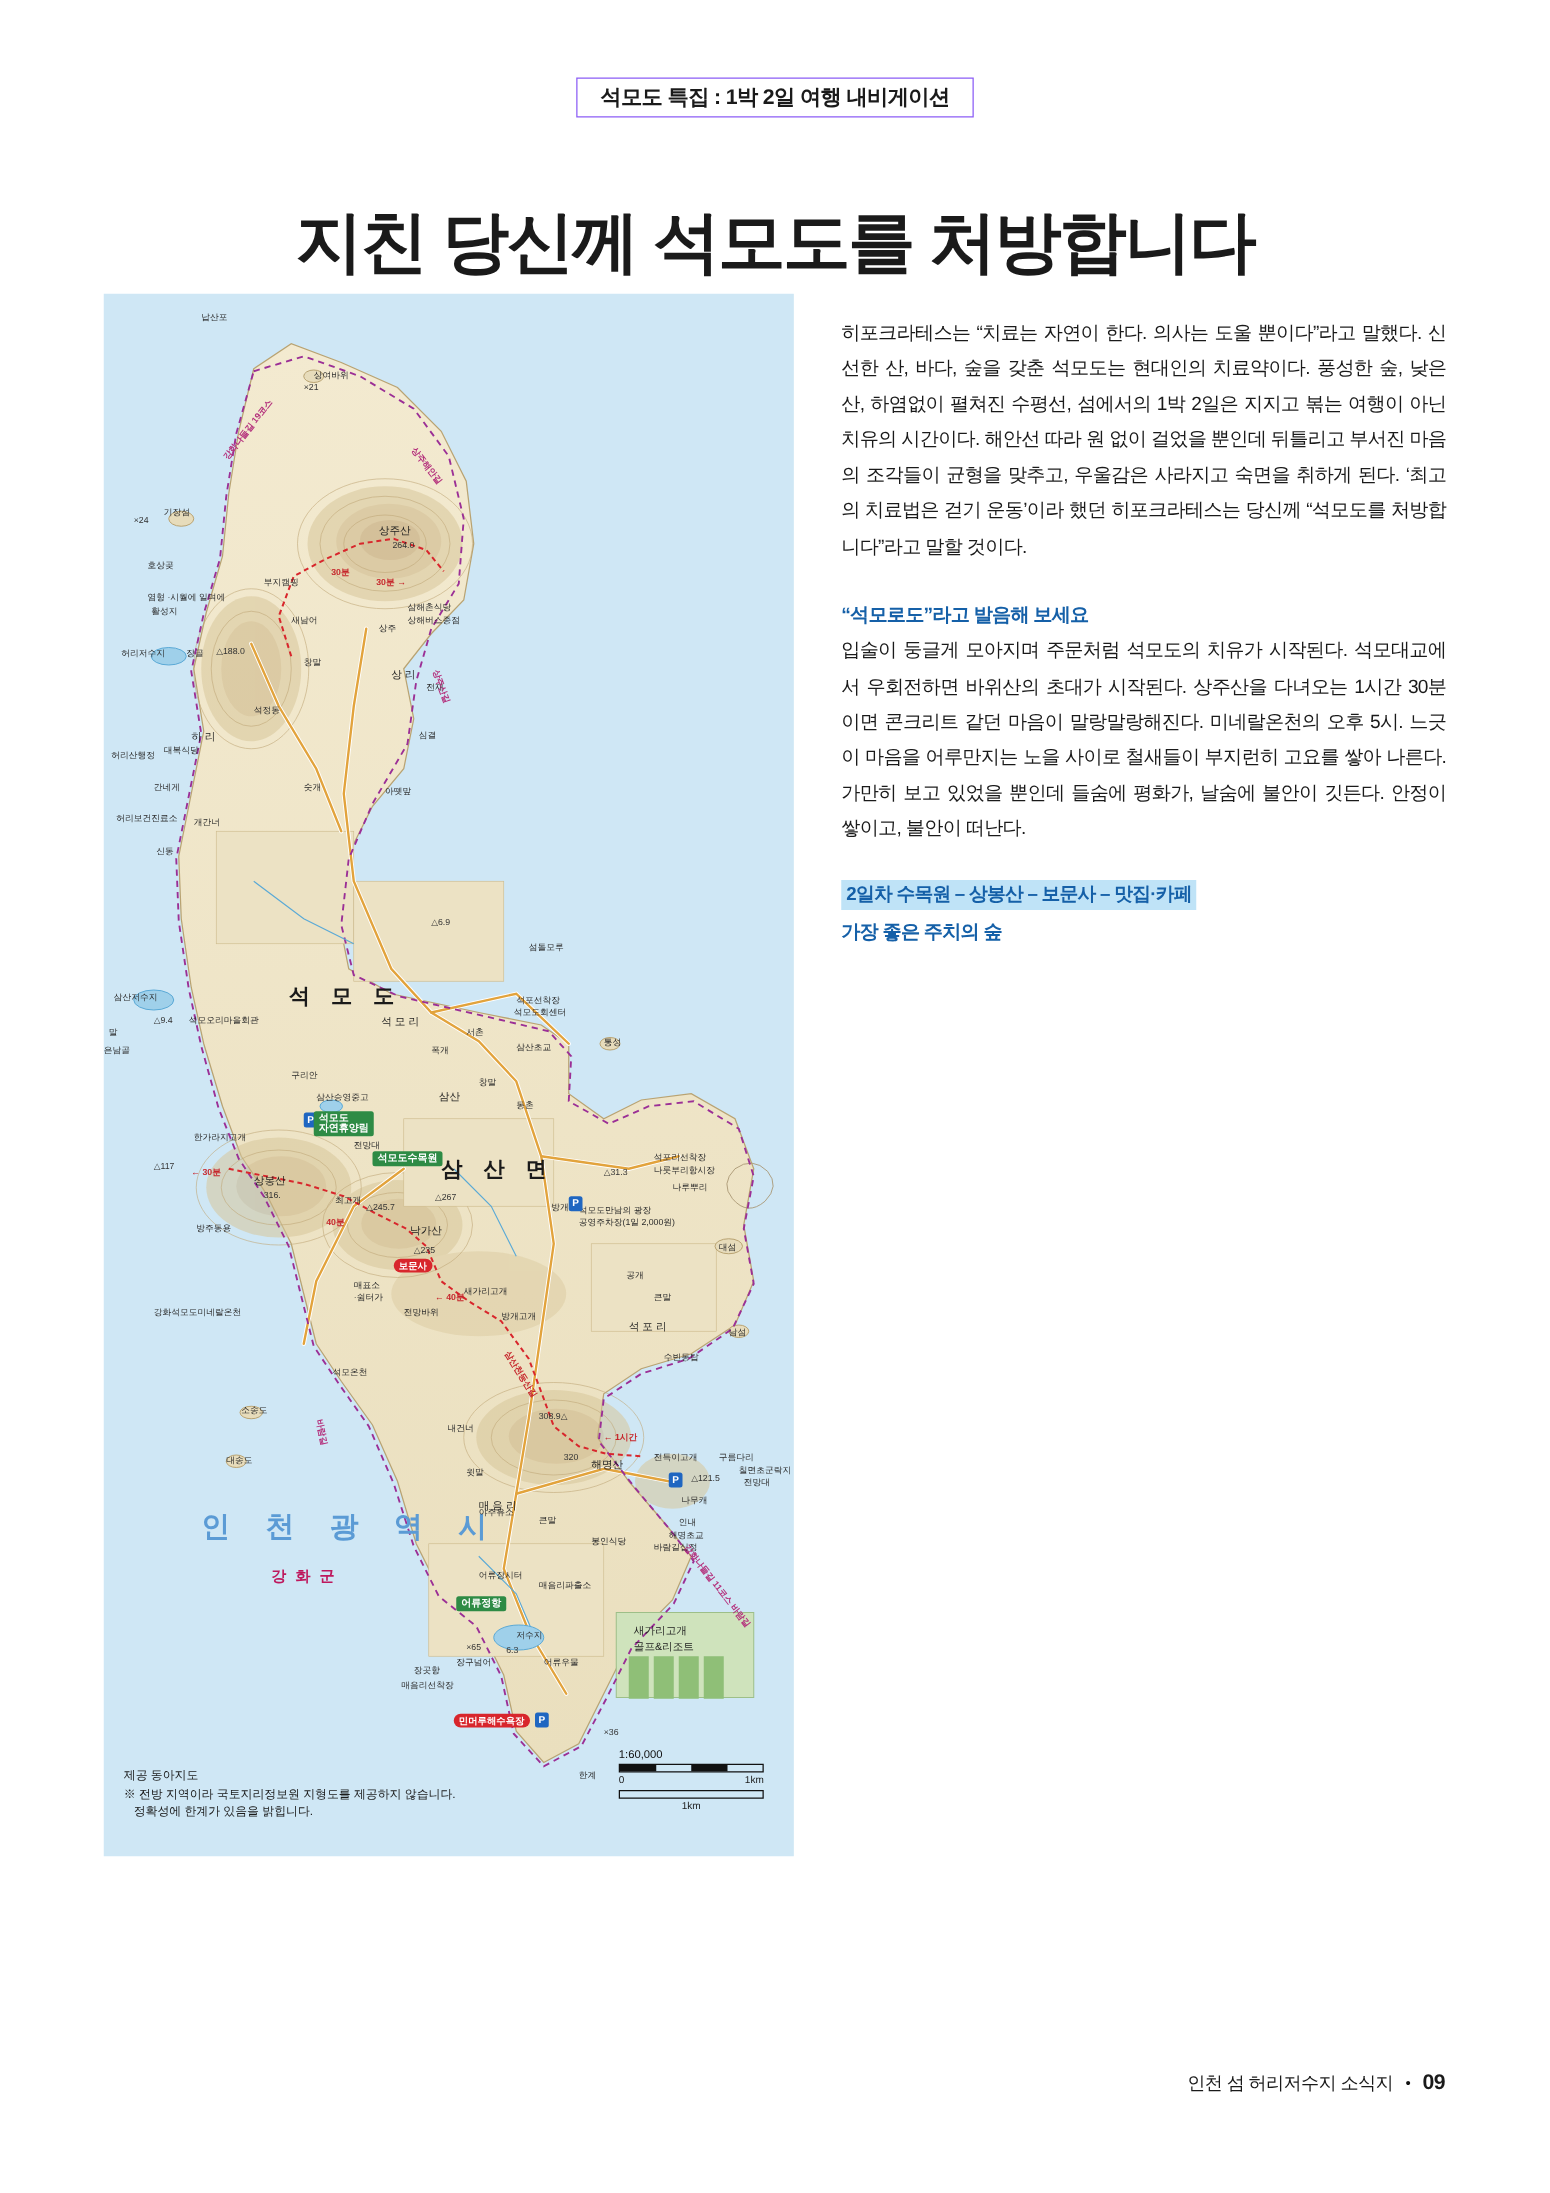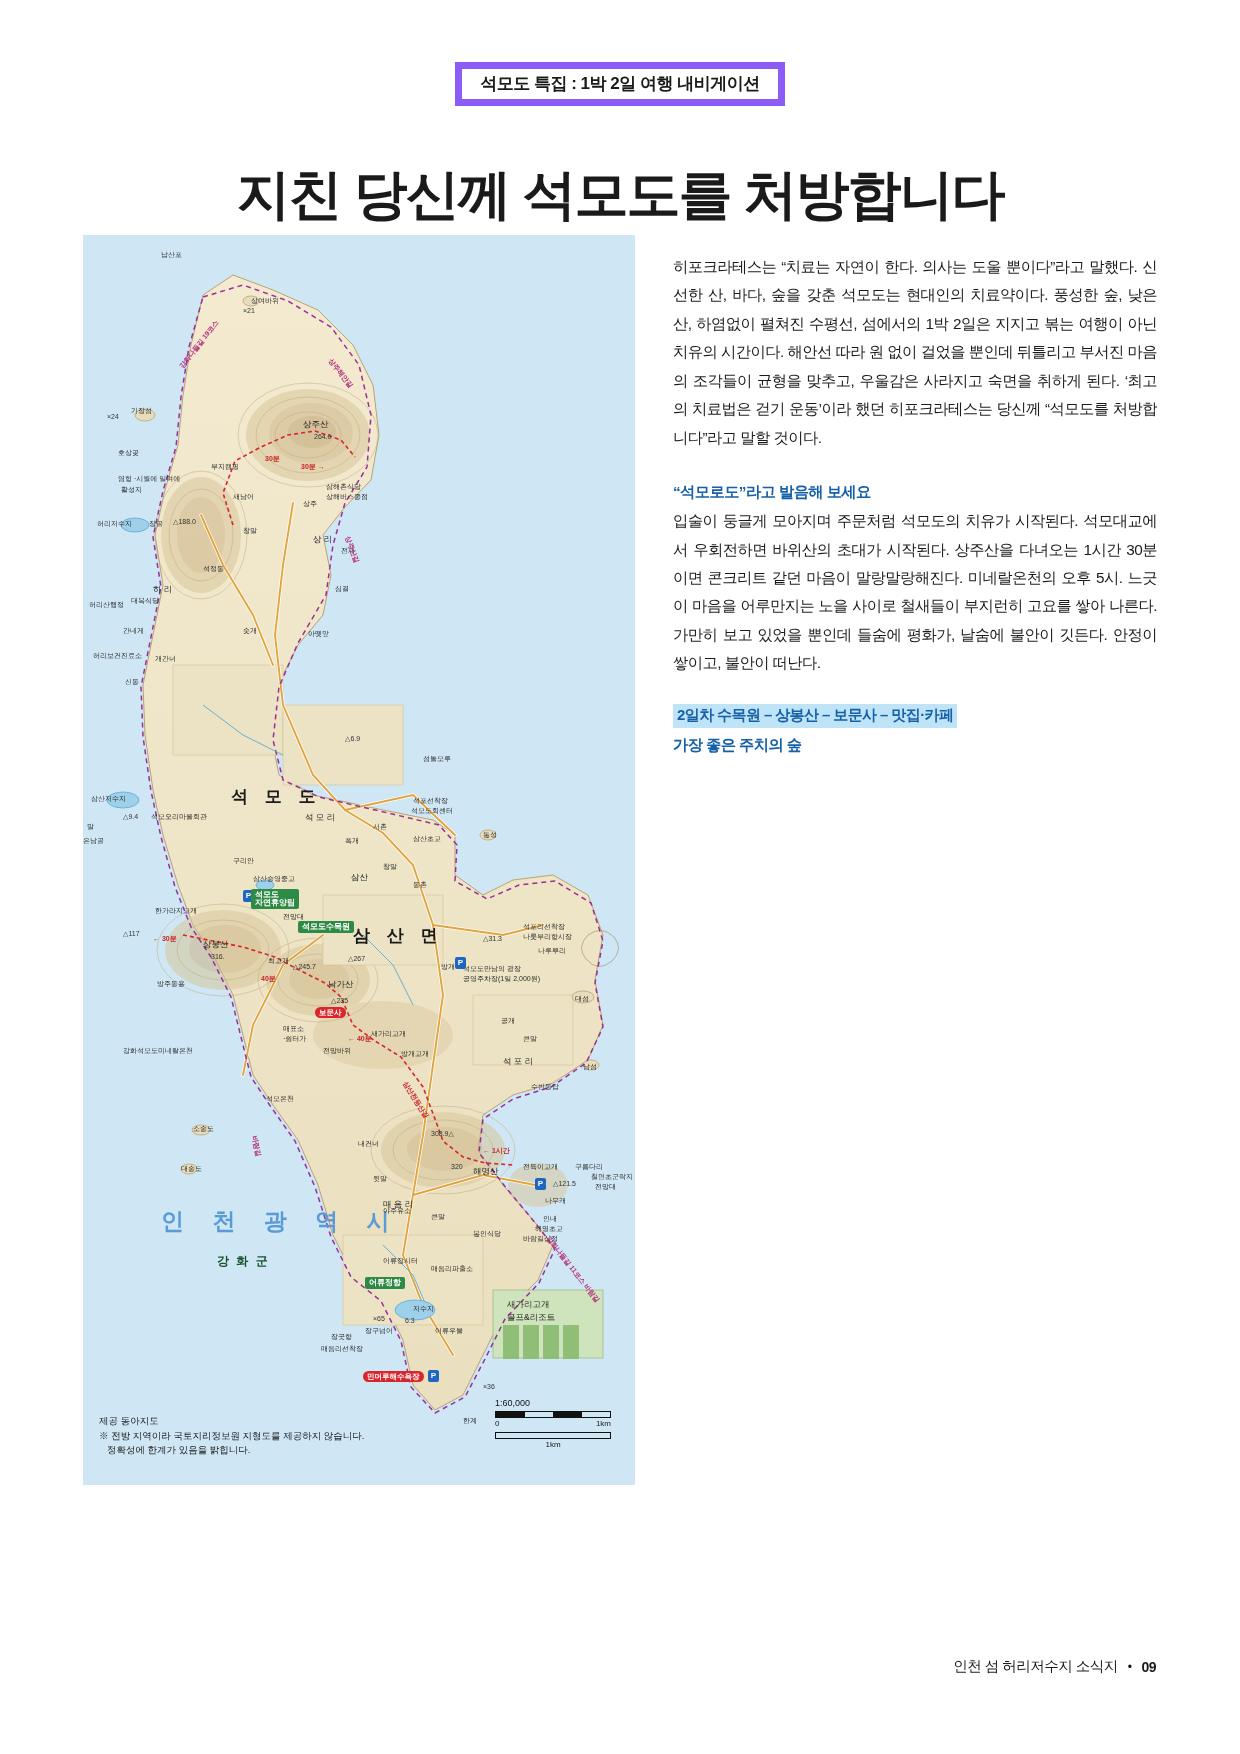--- a/index.html
+++ b/index.html
@@ -14,21 +14,21 @@
     color: #1a1a1a;
     overflow: hidden;
   }
 
   
   .kicker-wrap {
     position: absolute; top: 62px; left: 0; width: 100%;
     display: flex; justify-content: center;
   }
   .kicker {
-    border: 7px solid #8b5cf6;
+    border: 1px solid #8b5cf6;
     padding: 6px 18px 7px 18px;
     font-size: 17px; font-weight: bold; letter-spacing: -0.5px;
     line-height: 1;
     background: #fff;
   }
   .headline {
     position: absolute; top: 126px; left: 0; width: 100%;
     text-align: center;
     font-size: 54px; font-weight: bold; letter-spacing: -2px;
     line-height: 1.2;
@@ -51,21 +51,21 @@
   .map-svg { position: absolute; top: 0; left: 0; }
   .map-label {
     position: absolute;
     font-family: "Liberation Sans", sans-serif;
     white-space: nowrap;
     line-height: 1;
     pointer-events: none;
   }
   .ml-sm  { font-size: 7px;  color: #2b2b2b; }
   .ml-md  { font-size: 8.5px; color: #1d1d1d; }
-  .ml-lg  { font-size: 12px; color: #14532d; font-weight: bold; letter-spacing: 2px; }
+  .ml-lg  { font-size: 12px; color: #be185d; font-weight: bold; letter-spacing: 2px; }
   .ml-xl  { font-size: 17px; color: #1a1a1a; font-weight: bold; letter-spacing: 6px; }
   .ml-bigblue { font-size: 23px; font-weight: bold; color: #5b9bd5; letter-spacing: 11px; }
   .ml-red { color: #c6252b; font-weight: bold; }
   .ml-pink { color: #b4307c; font-weight: bold; }
   .ml-peak { font-size: 7px; color: #333; }
   .pin-P {
     position: absolute; width: 11px; height: 12px;
     background: #1f66c1; color: #fff; font-size: 8px; font-weight: bold;
     border-radius: 2px; text-align: center; line-height: 12px;
   }
@@ -121,21 +121,21 @@
     text-align: justify; margin: 0;
   }
 
   
   .footer {
     position: absolute; right: 84px; bottom: 78px;
     display: flex; align-items: center; gap: 10px;
     font-size: 14.5px; letter-spacing: -0.5px;
   }
   .footer .dot { color: #111; font-size: 12px; }
-  .footer .pg { font-weight: bold; font-size: 14px; }
+  .footer .pg { font-weight: bold; font-size: 17px; }
 </style>
 </head>
 <body>
 
 <div class="kicker-wrap">
   <div class="kicker">석모도 특집 : 1박 2일 여행 내비게이션</div>
 </div>
 <h1 class="headline">지친 당신께 석모도를 처방합니다</h1>
 
 <div class="content">

